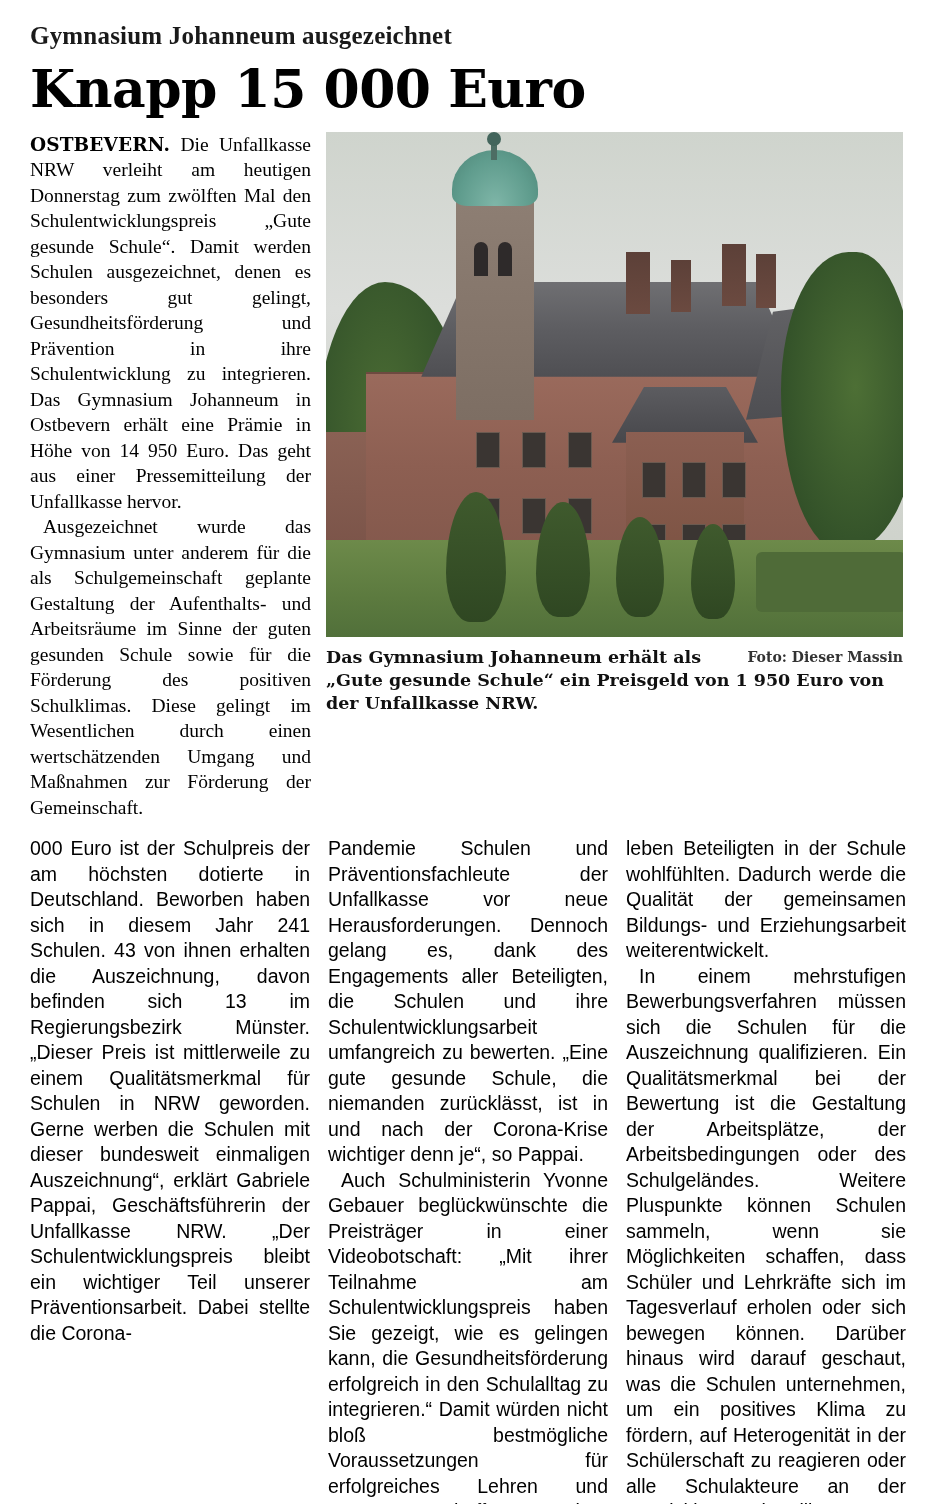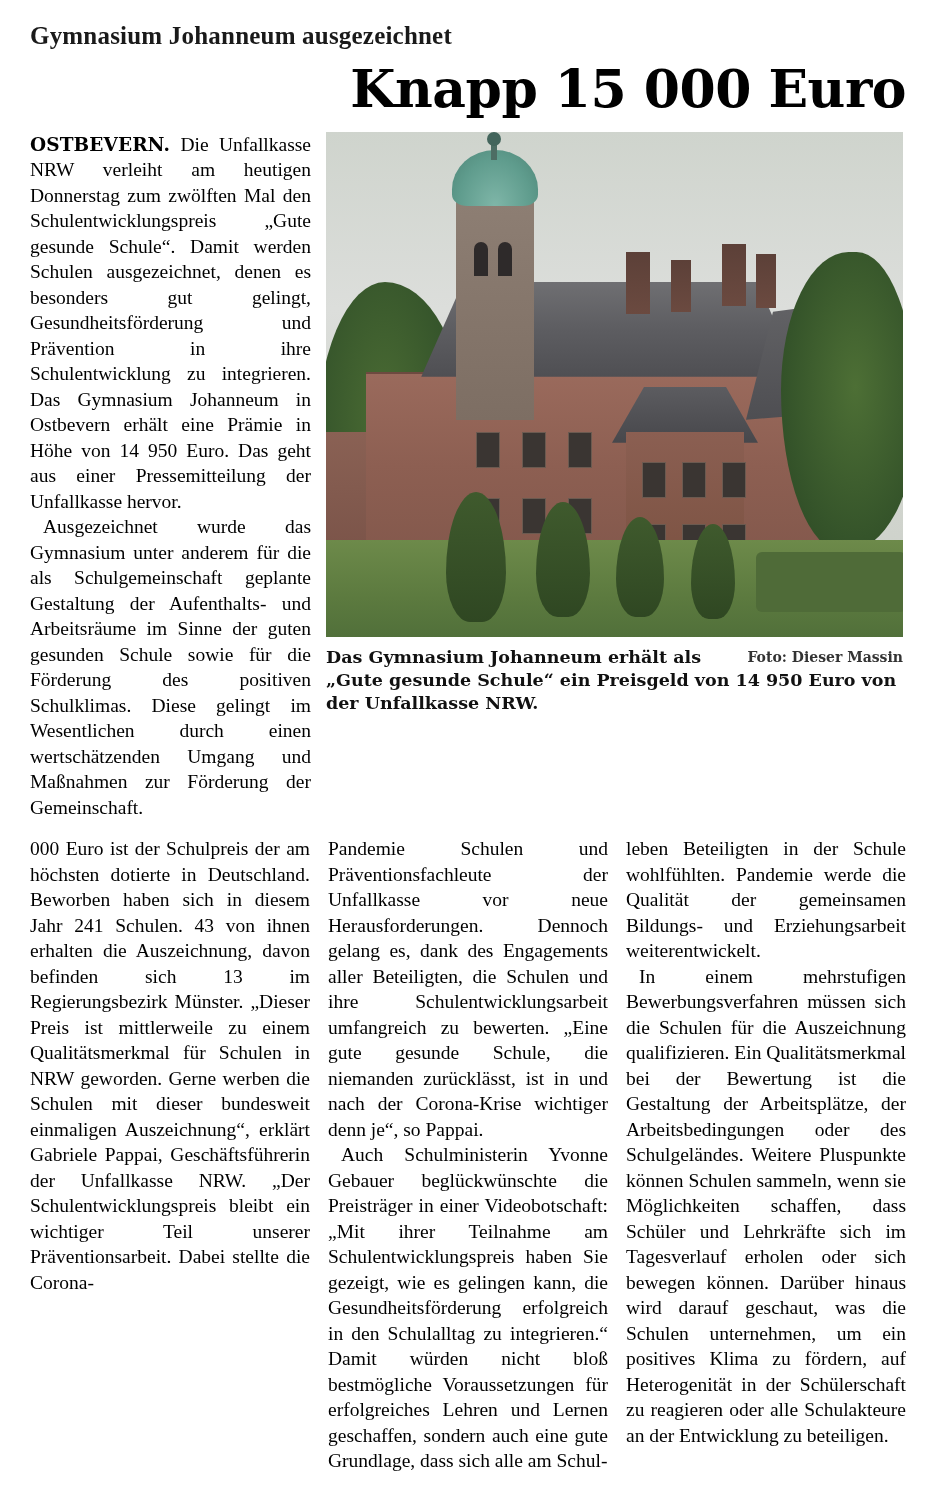--- a/index.html
+++ b/index.html
@@ -39,21 +39,20 @@
     line-height: 1.1;
   }
   .headline {
     font-family: "DejaVu Serif", serif;
     font-weight: 700;
     font-size: 52px;
     line-height: 1.12;
     letter-spacing: -0.5px;
     color: #000;
     margin: 0 0 14px 0;
-    text-align: right;
   }
   .headline .l1 { display: block; }
   .headline .l2 { display: block; }
 
   
   .topsec {
     display: flex;
     gap: 15px;
     align-items: flex-start;
   }
@@ -237,21 +236,21 @@
     margin-top: 16px;
     align-items: flex-start;
   }
   .bcol {
     width: 281px;
     font-size: 19.5px;
     line-height: 25.5px;
     text-align: justify;
     hyphens: auto;
     -webkit-hyphens: auto;
-    font-family: Liberation Serif, serif;
+    font-family: Liberation Sans, sans-serif;
   }
   .bcol p { margin: 0; text-indent: 13px; }
   .bcol p.first { text-indent: 0; }
 </style>
 </head>
 <body>
 
 <div class="page">
   <div class="inner">
 
@@ -313,35 +312,35 @@
           <div class="lawn"></div>
           <div class="cone" style="left:210px; top:370px; width:54px; height:115px;"></div>
           <div class="cone" style="left:290px; top:385px; width:48px; height:100px;"></div>
           <div class="cone" style="left:365px; top:392px; width:44px; height:95px;"></div>
           <div class="cone" style="left:120px; top:360px; width:60px; height:130px;"></div>
           <div class="hedge" style="left:430px; top:420px; width:150px; height:60px;"></div>
         </div>
 
         <div class="caption">
           <span class="credit">Foto: Dieser Massin</span>
-          <span>Das Gymnasium Johanneum erhält als „Gute gesunde Schule“ ein Preisgeld von 14 950 Euro von der Unfallkasse NRW.</span>
+          <span>Das Gymnasium Johanneum erhält als „Gute gesunde Schule“ ein Preisgeld von 1 950 Euro von der Unfallkasse NRW.</span>
         </div>
       </div>
     </div>
 
     <div class="bottomsec">
       <div class="bcol">
           <p class="first">000 Euro ist der Schulpreis der am höchsten dotierte in Deutschland. Beworben haben sich in diesem Jahr 241 Schulen. 43 von ihnen erhalten die Auszeichnung, davon befinden sich 13 im Regierungsbezirk Münster. „Dieser Preis ist mittlerweile zu einem Qualitätsmerkmal für Schulen in NRW geworden. Gerne werben die Schulen mit dieser bundesweit einmaligen Auszeichnung“, erklärt Gabriele Pappai, Geschäftsführerin der Unfallkasse NRW. „Der Schulentwicklungspreis bleibt ein wichtiger Teil unserer Präventionsarbeit. Dabei stellte die Corona-</p>
         </div>
 
       <div class="bcol">
         <p class="first">Pandemie Schulen und Präventionsfachleute der Unfallkasse vor neue Herausforderungen. Dennoch gelang es, dank des Engagements aller Beteiligten, die Schulen und ihre Schulentwicklungsarbeit umfangreich zu bewerten. „Eine gute gesunde Schule, die niemanden zurücklässt, ist in und nach der Corona-Krise wichtiger denn je“, so Pappai.</p>
         <p>Auch Schulministerin Yvonne Gebauer beglückwünschte die Preisträger in einer Videobotschaft: „Mit ihrer Teilnahme am Schulentwicklungspreis haben Sie gezeigt, wie es gelingen kann, die Gesundheitsförderung erfolgreich in den Schulalltag zu integrieren.“ Damit würden nicht bloß bestmögliche Voraussetzungen für erfolgreiches Lehren und Lernen geschaffen, sondern auch eine gute Grundlage, dass sich alle am Schul-</p>
       </div>
 
       <div class="bcol">
-        <p class="first">leben Beteiligten in der Schule wohlfühlten. Pandemie werde die Qualität der gemeinsamen Bildungs- und Erziehungsarbeit weiterentwickelt.</p>
+        <p class="first">leben Beteiligten in der Schule wohlfühlten. Dadurch werde die Qualität der gemeinsamen Bildungs- und Erziehungsarbeit weiterentwickelt.</p>
         <p>In einem mehrstufigen Bewerbungsverfahren müssen sich die Schulen für die Auszeichnung qualifizieren. Ein Qualitätsmerkmal bei der Bewertung ist die Gestaltung der Arbeitsplätze, der Arbeitsbedingungen oder des Schulgeländes. Weitere Pluspunkte können Schulen sammeln, wenn sie Möglichkeiten schaffen, dass Schüler und Lehrkräfte sich im Tagesverlauf erholen oder sich bewegen können. Darüber hinaus wird darauf geschaut, was die Schulen unternehmen, um ein positives Klima zu fördern, auf Heterogenität in der Schülerschaft zu reagieren oder alle Schulakteure an der Entwicklung zu beteiligen.</p>
       </div>
     </div>
 
   </div>
 </div>
 
 </body></html>

